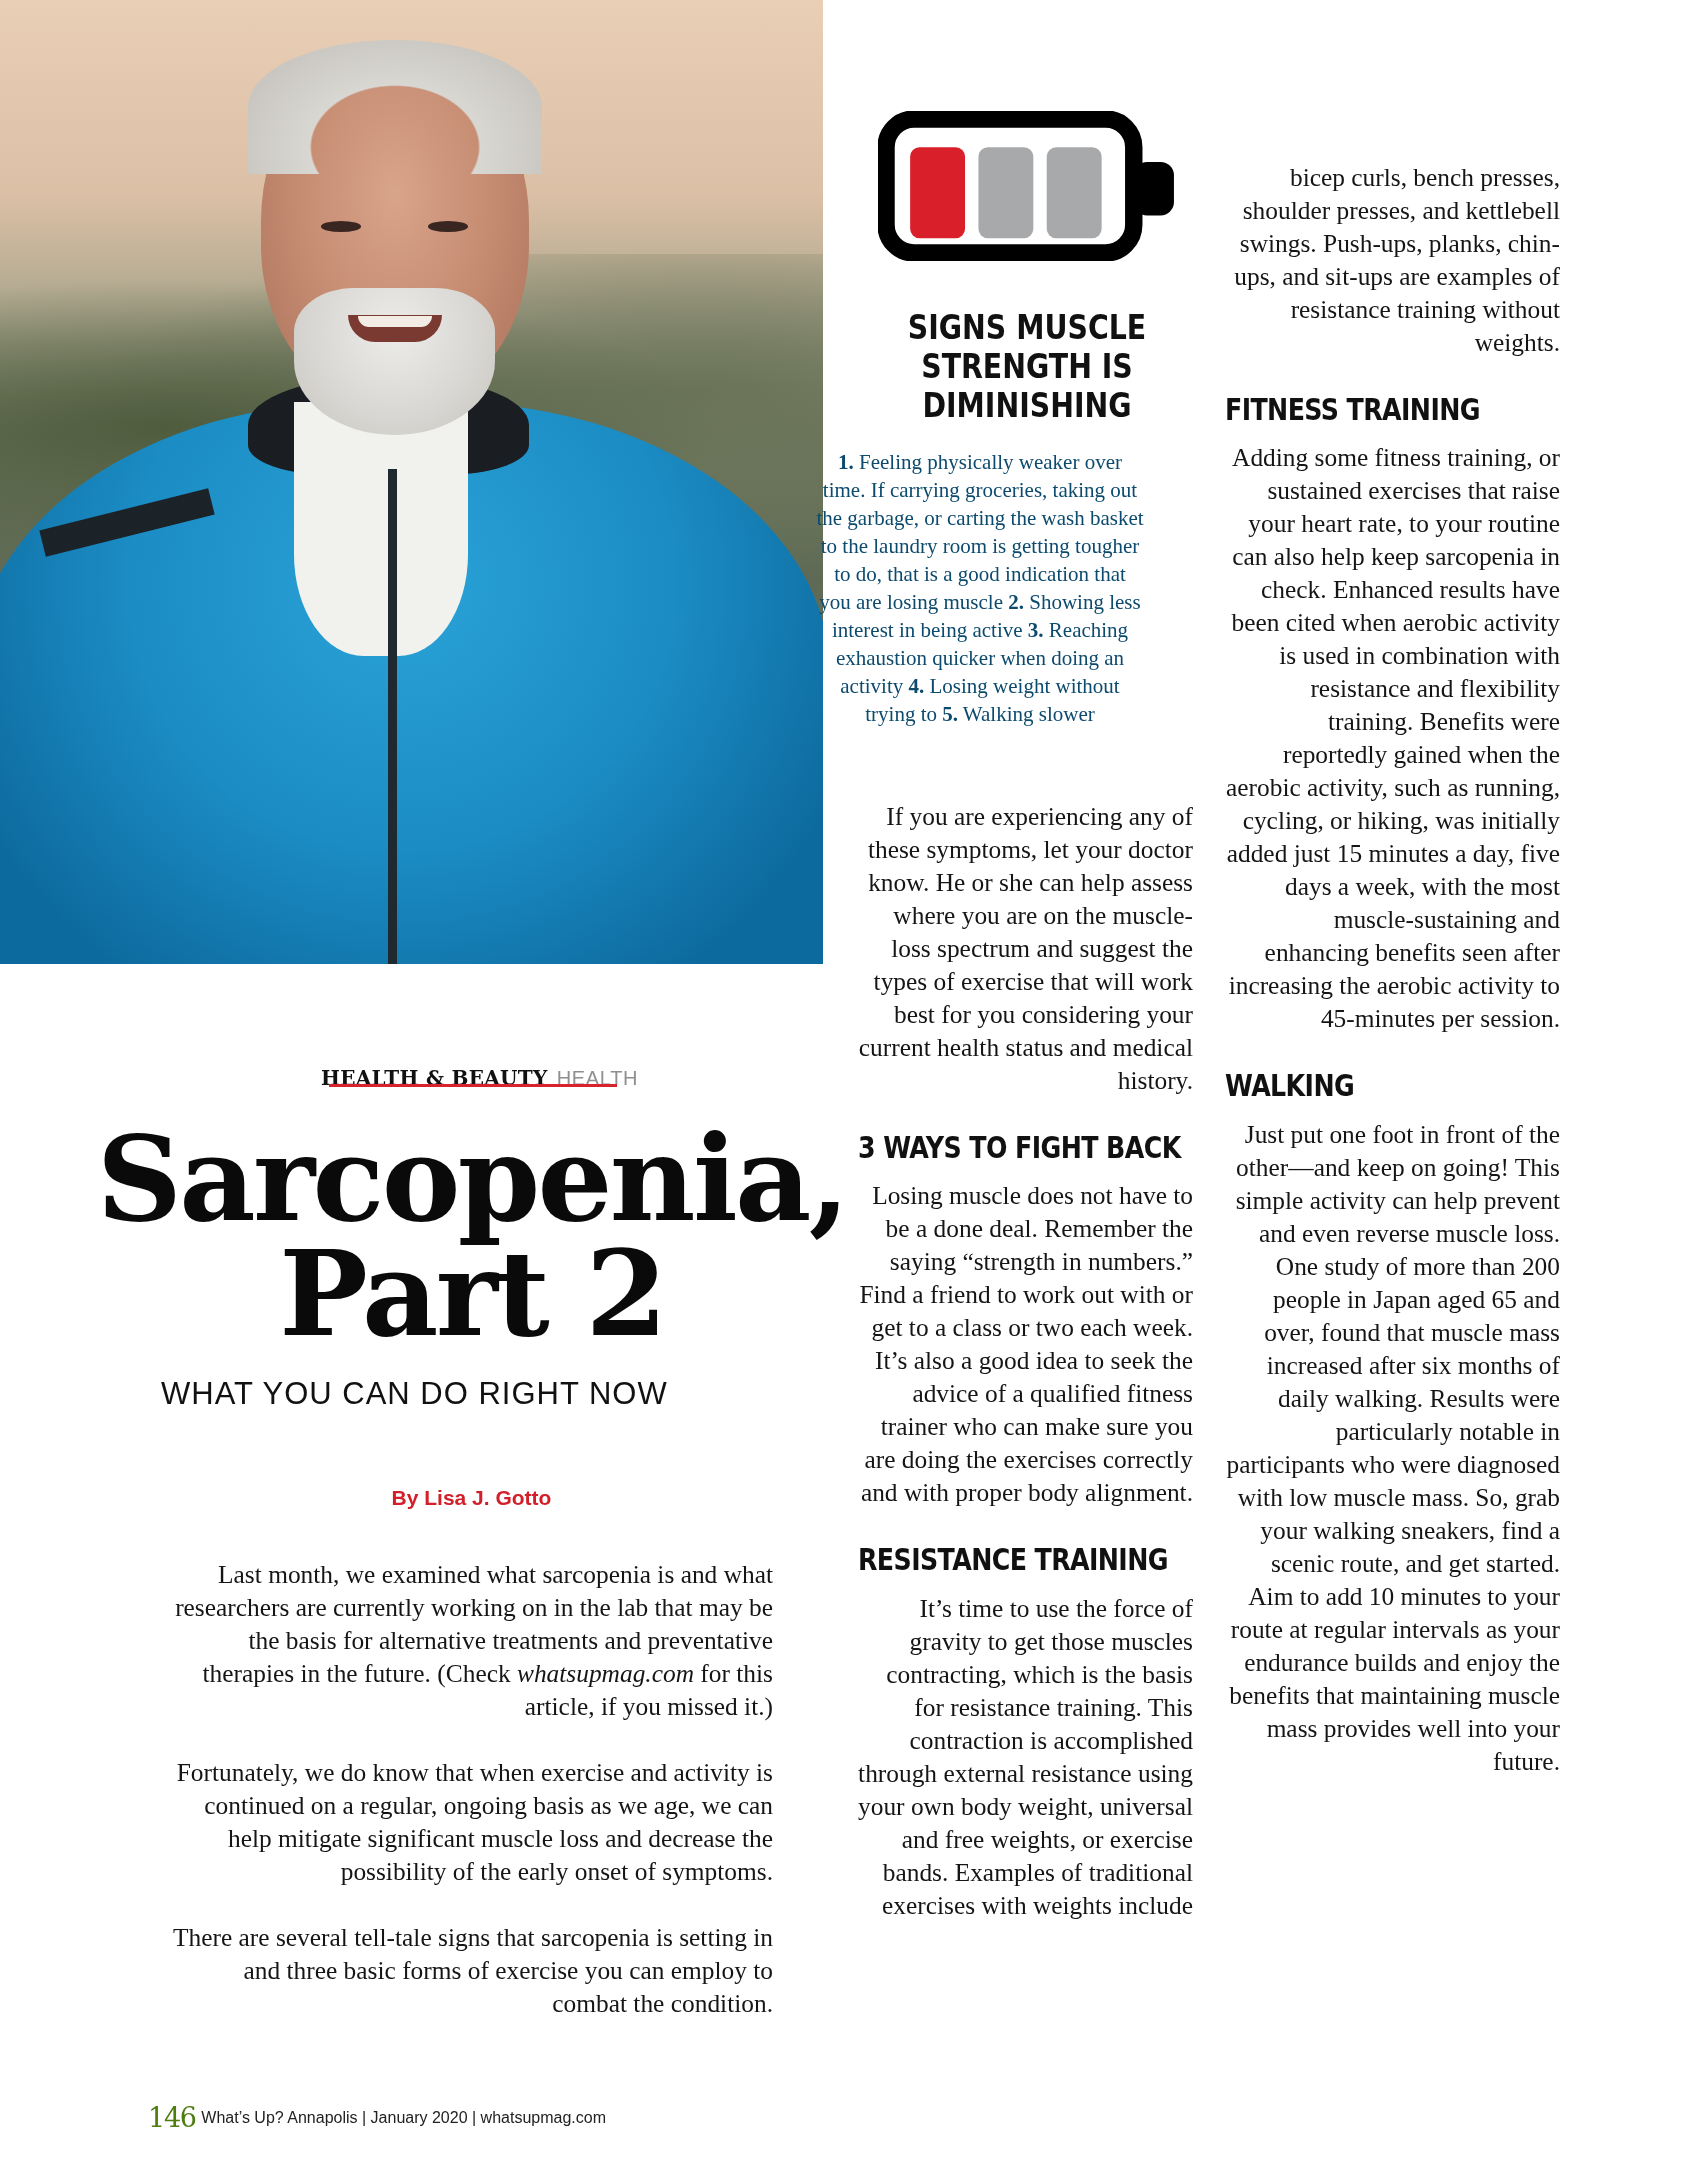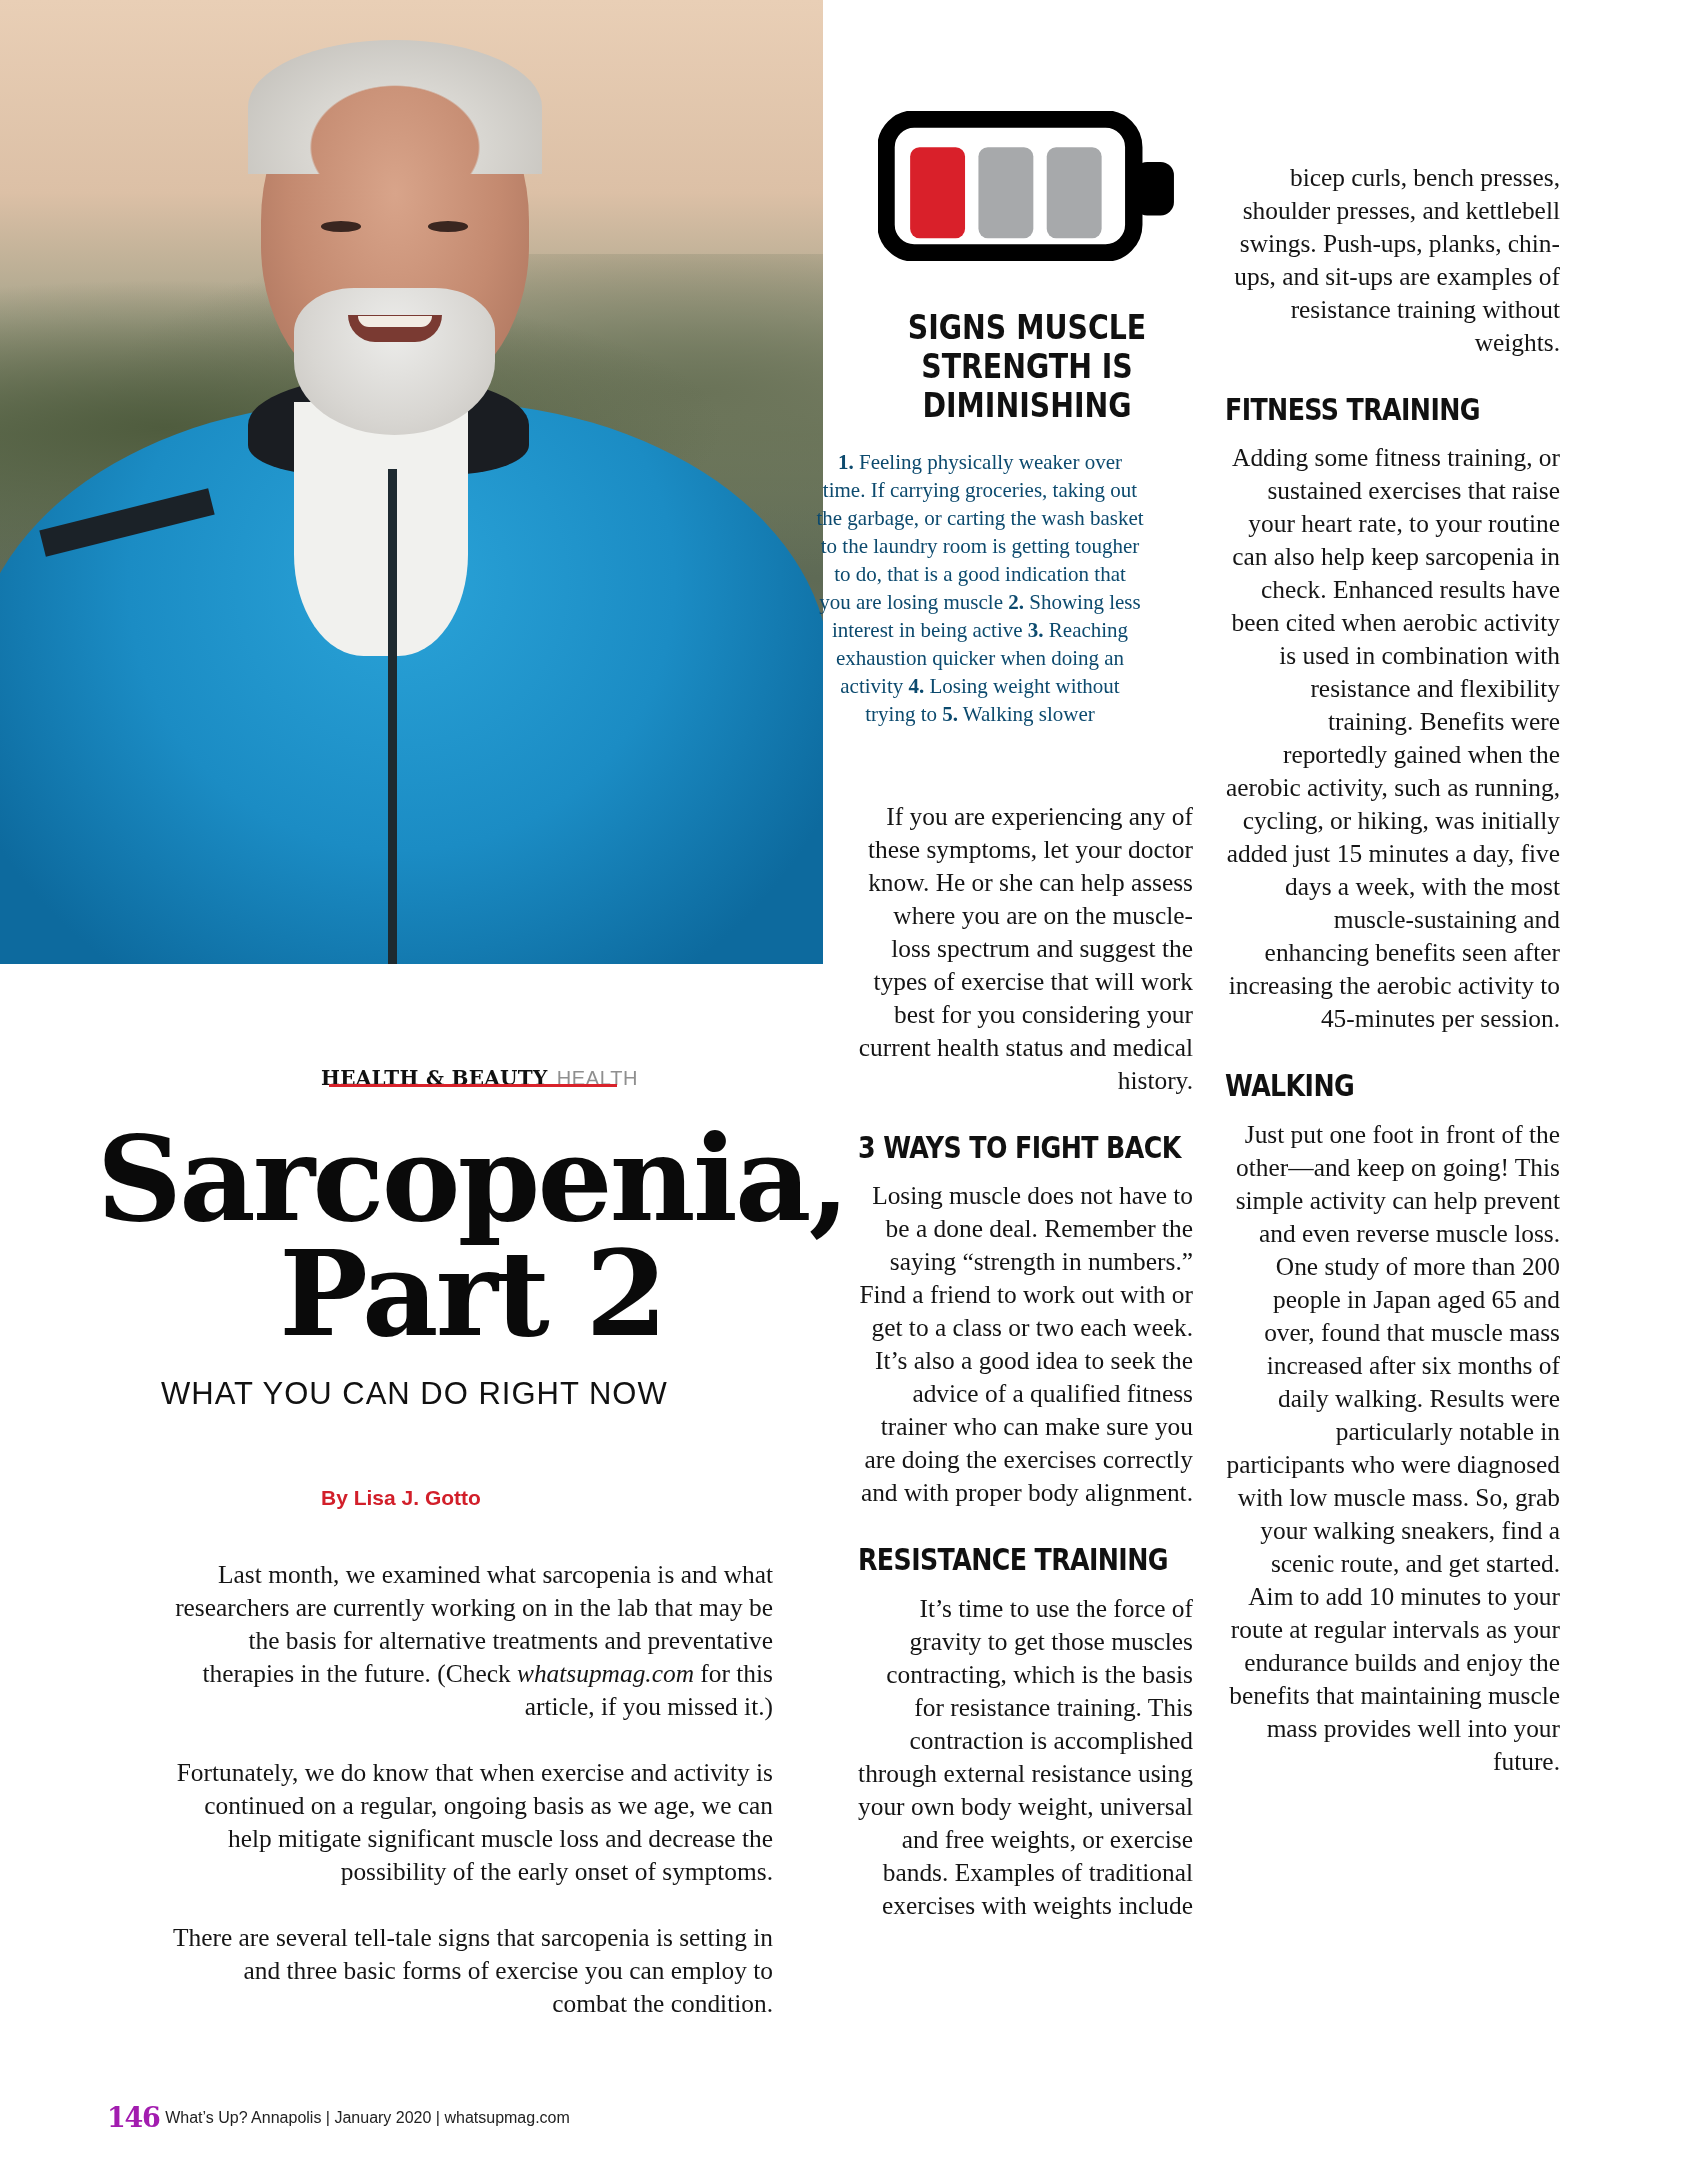--- a/index.html
+++ b/index.html
@@ -29,21 +29,21 @@
   .section-tag { position: absolute; left: 321px; top: 1066px; width: 294px; text-align: center; white-space: nowrap; font-size: 20px; }
   .section-tag .main { font-family: "DejaVu Serif", serif; font-weight: bold; letter-spacing: 0.3px; color: #111; }
   .section-tag .sub { font-family: "Liberation Sans", sans-serif; color: #8f8f8f; letter-spacing: 0.7px; margin-left: 4px; }
   .tag-rule { position: absolute; left: 329px; top: 1084px; width: 288px; height: 2.7px; background: #d9222b; }
 
   
   .title { position: absolute; left: 94px; top: 1121px; width: 756px; text-align: center;
     font-family: "DejaVu Serif", "Liberation Serif", serif; font-weight: bold; font-size: 118px; line-height: 115px; letter-spacing: -2.7px; color: #0a0a0a; }
   .deck { position: absolute; left: 161px; top: 1372px; width: 622px; text-align: left;
     font-family: "Liberation Sans", sans-serif; font-size: 31px; line-height: 43px; letter-spacing: 1px; color: #111; }
-  .byline { position: absolute; left: 321px; top: 1486px; width: 301px; text-align: left;
+  .byline { position: absolute; left: 321px; top: 1486px; width: 301px; text-align: center;
     font-family: "Liberation Sans", sans-serif; font-weight: bold; font-size: 21px; color: #d21f2a; }
 
   
   .body-text { font-family: "Liberation Serif", "DejaVu Serif", serif; font-size: 25.4px; line-height: 33px; color: #151515; }
   .body-text p { margin: 0 0 33px 0; text-align: right; }
   .col1 { position: absolute; left: 171px; top: 1558px; width: 602px; }
   .col2 { position: absolute; left: 858px; top: 800px; width: 335px; }
   .col3 { position: absolute; left: 1225px; top: 161px; width: 335px; }
 
   .subhead { font-family: "DejaVu Sans", sans-serif; font-weight: bold; font-size: 29.4px; line-height: 36px; letter-spacing: -0.7px; color: #111; margin: 0 0 13.4px 0; transform: scaleX(0.86); transform-origin: left; white-space: nowrap; }
@@ -51,21 +51,21 @@
   
   .battery { position: absolute; left: 878px; top: 111px; width: 308px; height: 150px; }
   .sidebar-title { position: absolute; left: 863px; top: 308px; width: 328px; text-align: center;
     font-family: "DejaVu Sans", sans-serif; font-weight: bold; font-size: 33px; line-height: 39px; color: #111; transform: scaleX(0.86); }
   .sidebar-body { position: absolute; left: 816px; top: 448px; width: 328px; text-align: center;
     font-family: Liberation Serif, serif; font-size: 21px; line-height: 28px; color: #0c4a6e; }
   .sidebar-body b { font-weight: bold; }
 
   
   .footer { position: absolute; left: 107px; top: 2102px; white-space: nowrap; }
-  .footer .pg { font-family: "DejaVu Serif", serif; font-weight: bold; font-size: 27px; letter-spacing: -1.3px; color: #a21caf; vertical-align: middle; }
+  .footer .pg { font-family: "DejaVu Serif", serif; font-weight: normal; font-size: 27px; letter-spacing: -1.3px; color: #4d7c0f; vertical-align: middle; margin-left: 41px; }
   .footer .info { font-family: "Liberation Sans", sans-serif; font-size: 16px; color: #222; margin-left: 3px; vertical-align: middle; }
 </style>
 </head>
 <body>
 
 <div class="photo">
   <div class="bg-trees"></div>
   <div class="jacket"></div>
   <div class="stripe"></div>
   <div class="collar"></div>

